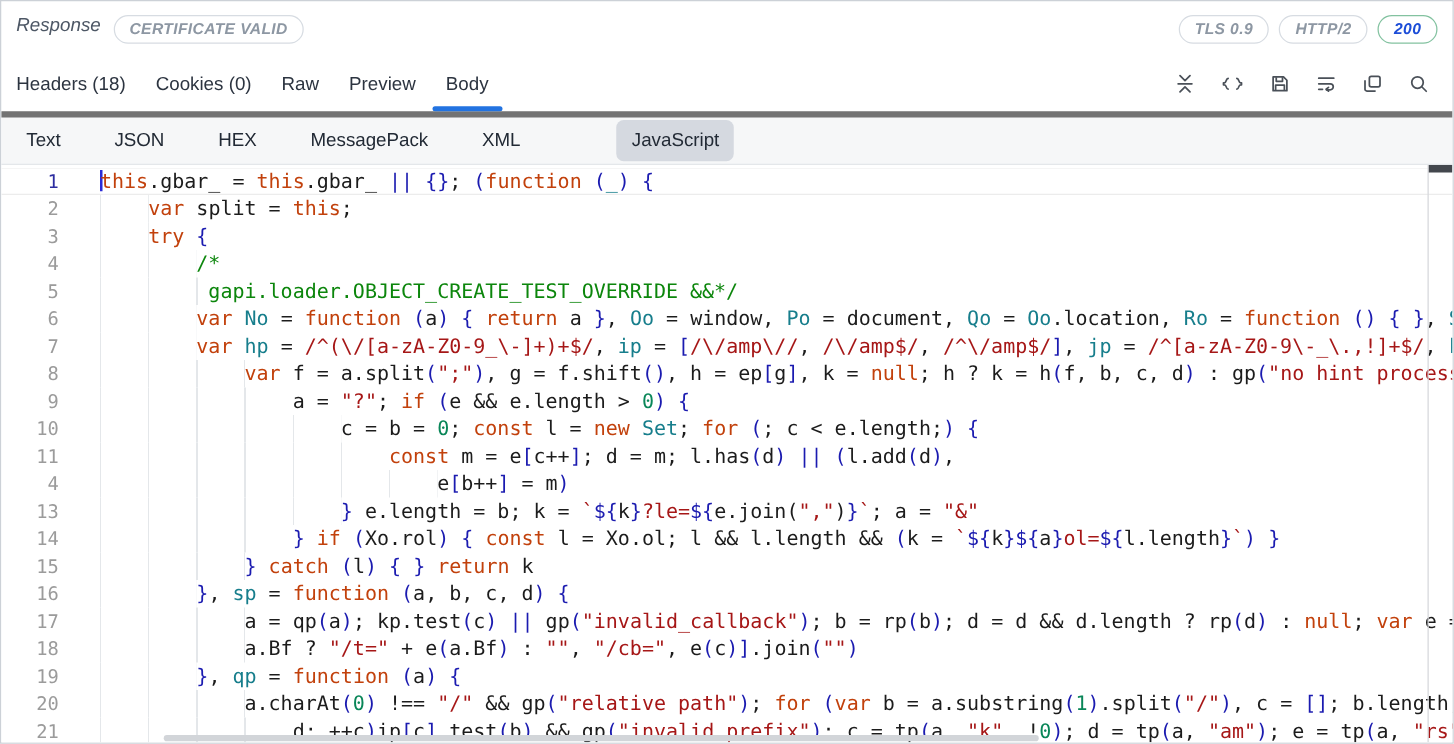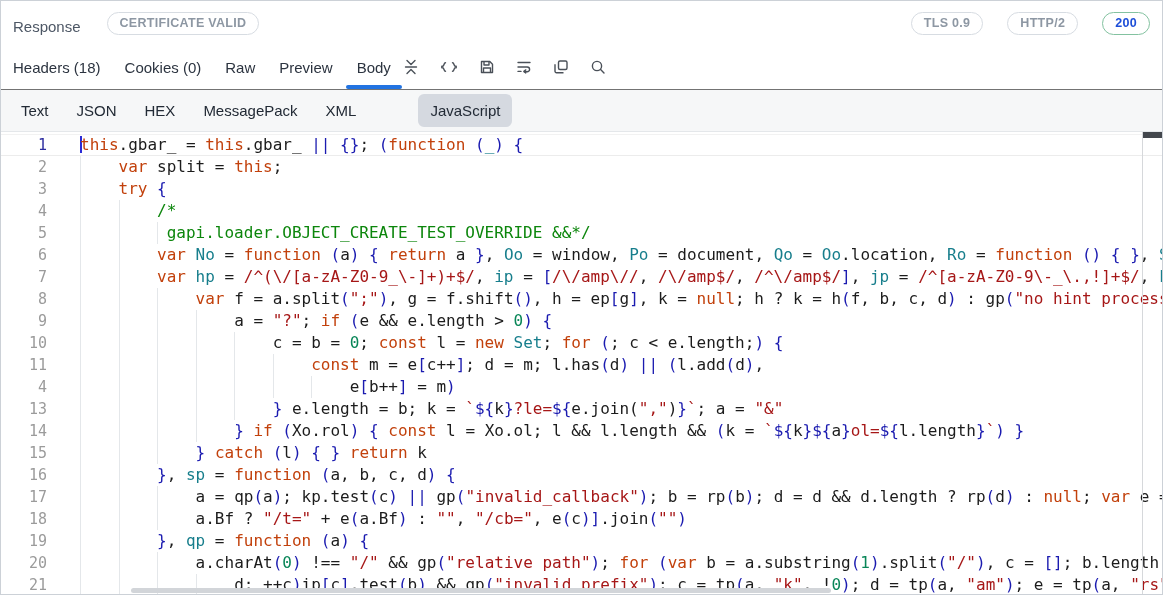--- a/index.html
+++ b/index.html
@@ -3,42 +3,42 @@
 <meta charset="utf-8">
 <style>
   * { margin:0; padding:0; box-sizing:border-box; }
   body { background:#fff; font-family:"Liberation Sans", sans-serif; }
   .app { width:1163px; height:595px; border:1px solid #ccd1d7; background:#fff;
          position:relative; overflow:hidden; display:flex; flex-direction:column; }
 
   
   .topbar { height:44px; flex:none; display:flex; align-items:center;
             justify-content:space-between; padding:0 12px; }
-  .topbar-left, .topbar-right { display:flex; align-items:flex-end; gap:24px; }
+  .topbar-left, .topbar-right { display:flex; align-items:flex-start; gap:8px;font-style:italic; }
   .panel-title { font-size:15px; color:#4d5765; margin-right:2px; }
   .pill { display:inline-flex; align-items:center; padding:3px 12px 4px;
           border:1px solid #d7dce2; border-radius:999px; font-size:12.5px;
           font-weight:700; color:#8d97a3; letter-spacing:.3px; white-space:nowrap; }
   .pill.green { color:#1d4ed8; border-color:#83c2a0; }
 
   
   .tabbar { height:44px; flex:none; display:flex; align-items:stretch;
-            justify-content:flex-start; padding:0; }
+            justify-content:space-between; padding:0; }
   .tabs { display:flex; align-items:stretch; }
   .tab { position:relative; display:flex; align-items:center; padding:0 12px;
          font-size:15px; color:#2c3440; cursor:pointer; }
   .tab.active::after { content:""; position:absolute; left:1px; right:1px; bottom:0;
          height:4px; background:#2273e1; border-radius:3px; }
   .toolbar { display:flex; align-items:center; gap:21px; padding-right:19px; }
   .toolbar svg { display:block; cursor:pointer; }
 
   
-  .subtabbar { height:43px; flex:none; background:#f6f7f8; border-top:1px solid #737373;
+  .subtabbar { height:43px; flex:none; background:#f6f7f8; border-top:5px solid #737373;
                border-bottom:1px solid #e4e7ea; display:flex; align-items:center;
-               padding:0 8px; gap:4px; }
+               padding:0 8px; gap:19px; }
   .subtab { font-size:15px; color:#222a35; padding:8px 12px; border-radius:6px;
             cursor:pointer; white-space:nowrap; }
   .subtab.active { background:#d5d9e0;margin-left:46px; }
 
   
   .editor { flex:1; position:relative; overflow:hidden; background:#fff; padding-top:2px; }
   .line { display:flex; height:22px; white-space:pre; }
   .line.active { box-shadow: inset 0 -1px 0 #ececec, inset 0 1px 0 #f2f2f2; }
   .line.active .num { color:#2d2da0; }
   .num { flex:none; width:46px; text-align:right; font:15px/22px "DejaVu Sans Mono", monospace;

